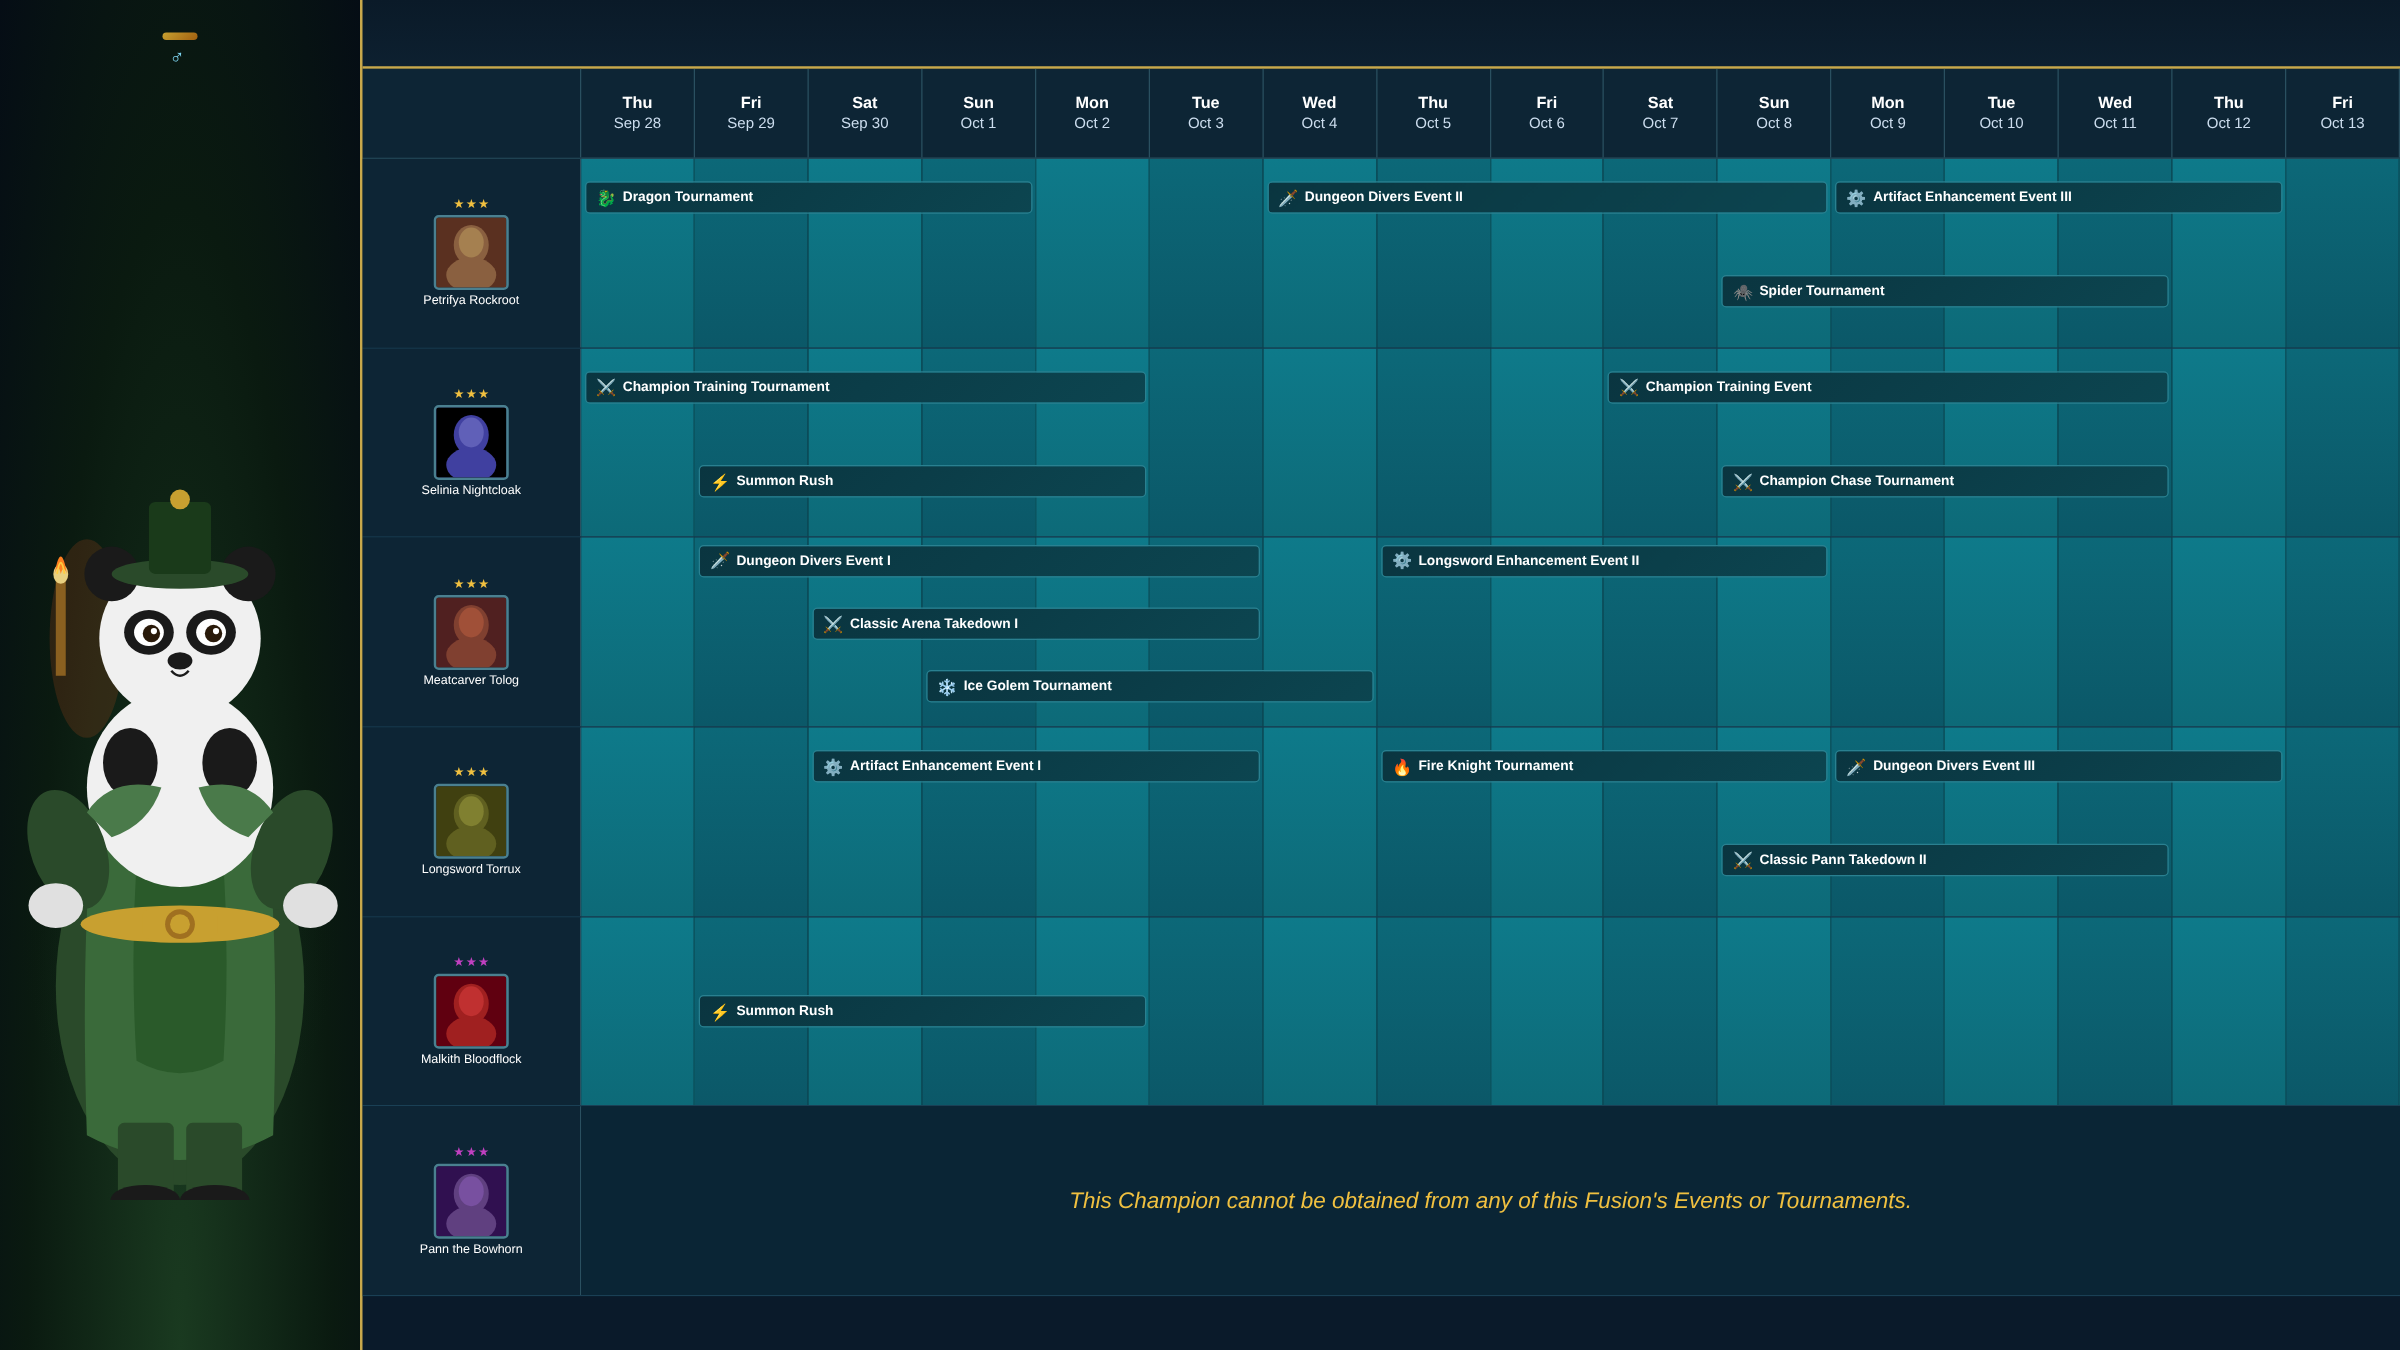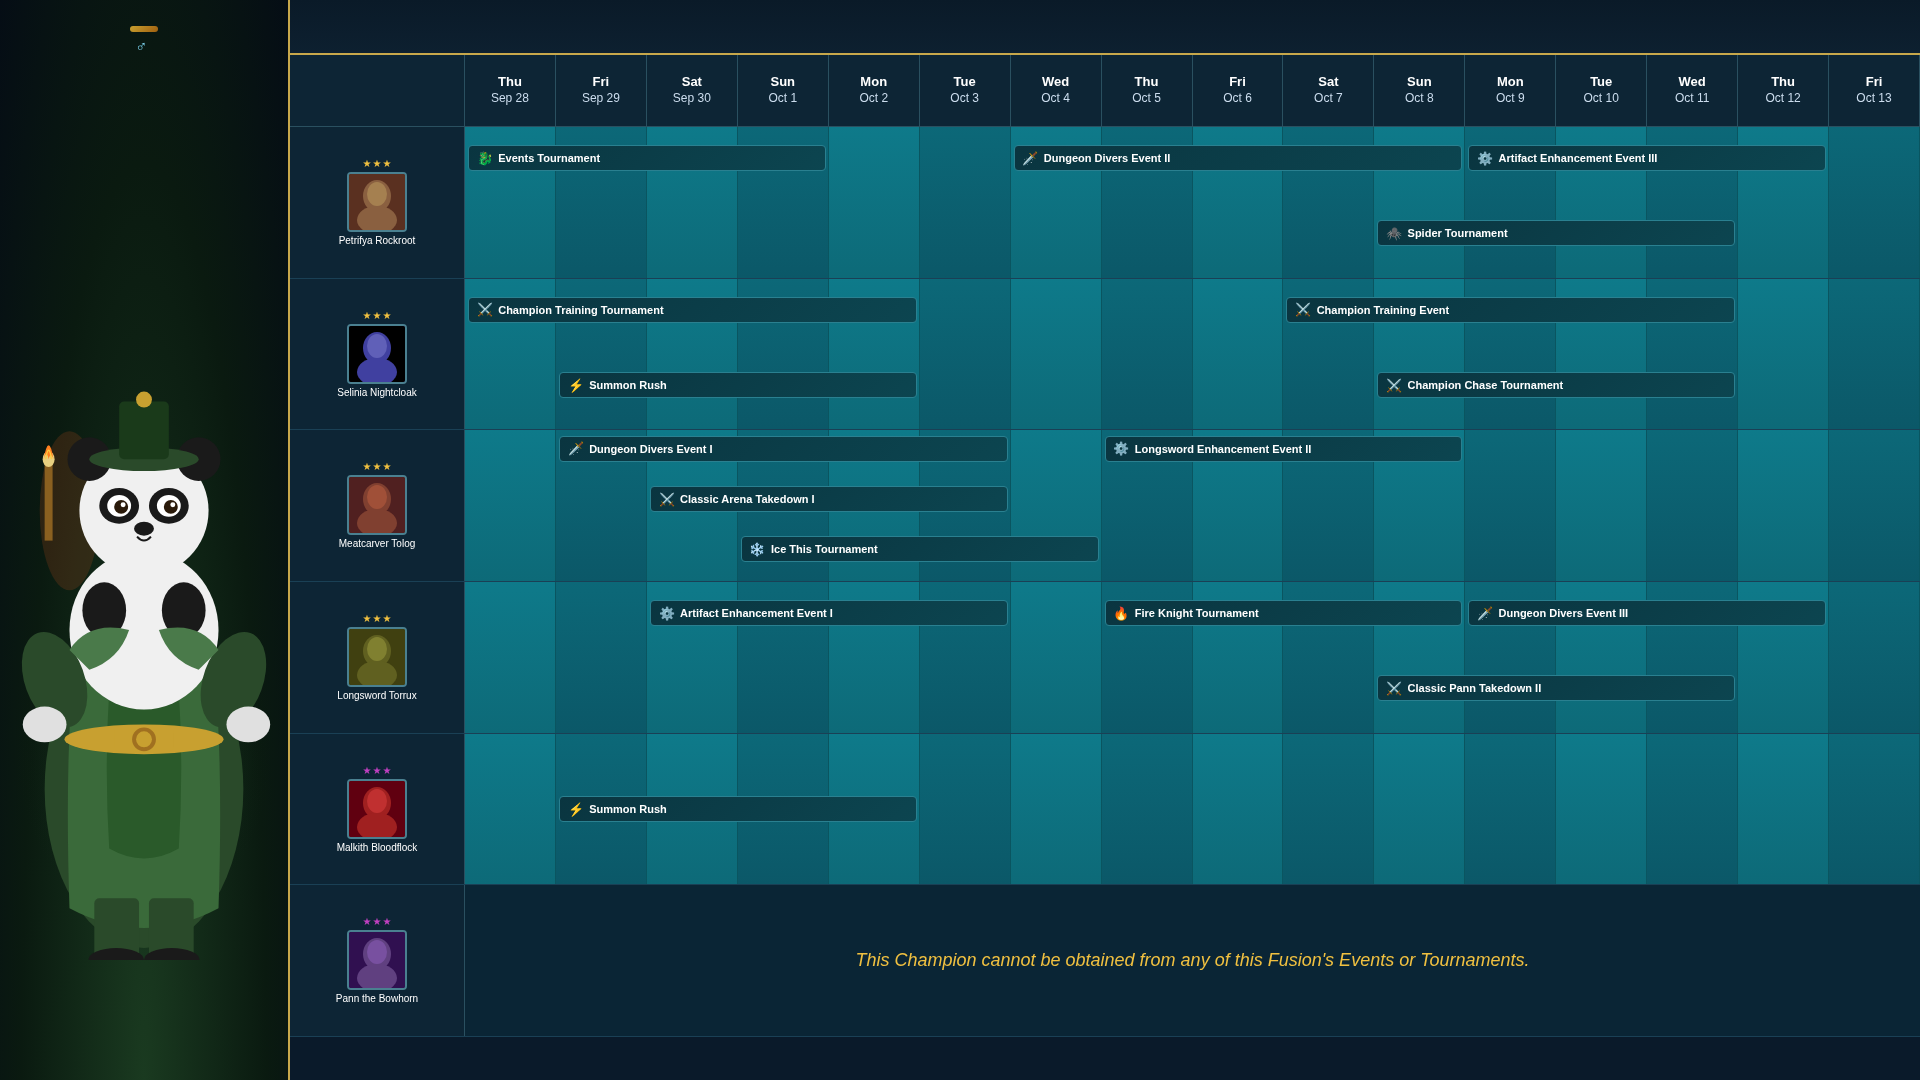--- a/index.html
+++ b/index.html
@@ -565,21 +565,21 @@
             <div class="day-cell"></div>
             <div class="day-cell alt"></div>
             <div class="day-cell"></div>
             <div class="day-cell alt"></div>
             <div class="day-cell"></div>
             <div class="day-cell alt"></div>
             <div class="day-cell"></div>
             <div class="day-cell alt"></div>
             <div class="event-bar dark-teal" style="left: calc(0% + 3px); width: calc(25% - 6px); top: 12%; transform: none;">
               <span class="event-icon">🐉</span>
-              <span>Events Tournament</span>
+              <span>Dragon Tournament</span>
             </div>
             <div class="event-bar dark-teal" style="left: calc(37.5% + 3px); width: calc(31.25% - 6px); top: 12%; transform: none;">
               <span class="event-icon">🗡️</span>
               <span>Dungeon Divers Event II</span>
             </div>
             <div class="event-bar dark-teal" style="left: calc(62.5% + 3px); width: calc(25% - 6px); top: 62%; transform: none;">
               <span class="event-icon">🕷️</span>
               <span>Spider Tournament</span>
             </div>
             <div class="event-bar dark-teal" style="left: calc(68.75% + 3px); width: calc(25% - 6px); top: 12%; transform: none;">
@@ -677,21 +677,21 @@
             <div class="event-bar dark-teal" style="left: calc(6.25% + 3px); width: calc(31.25% - 6px); top: 3.66667%; transform: none;">
               <span class="event-icon">🗡️</span>
               <span>Dungeon Divers Event I</span>
             </div>
             <div class="event-bar dark-teal" style="left: calc(12.5% + 3px); width: calc(25% - 6px); top: 37%; transform: none;">
               <span class="event-icon">⚔️</span>
               <span>Classic Arena Takedown I</span>
             </div>
             <div class="event-bar dark-teal" style="left: calc(18.75% + 3px); width: calc(25% - 6px); top: 70.3333%; transform: none;">
               <span class="event-icon">❄️</span>
-              <span>Ice This Tournament</span>
+              <span>Ice Golem Tournament</span>
             </div>
             <div class="event-bar dark-teal" style="left: calc(43.75% + 3px); width: calc(25% - 6px); top: 3.66667%; transform: none;">
               <span class="event-icon">⚙️</span>
               <span>Longsword Enhancement Event II</span>
             </div>
           </div>
         </div>
         <div class="champion-row" style="flex: 1 1 0%; min-height: 0px;">
           <div class="champion-cell">
             <div class="stars">

